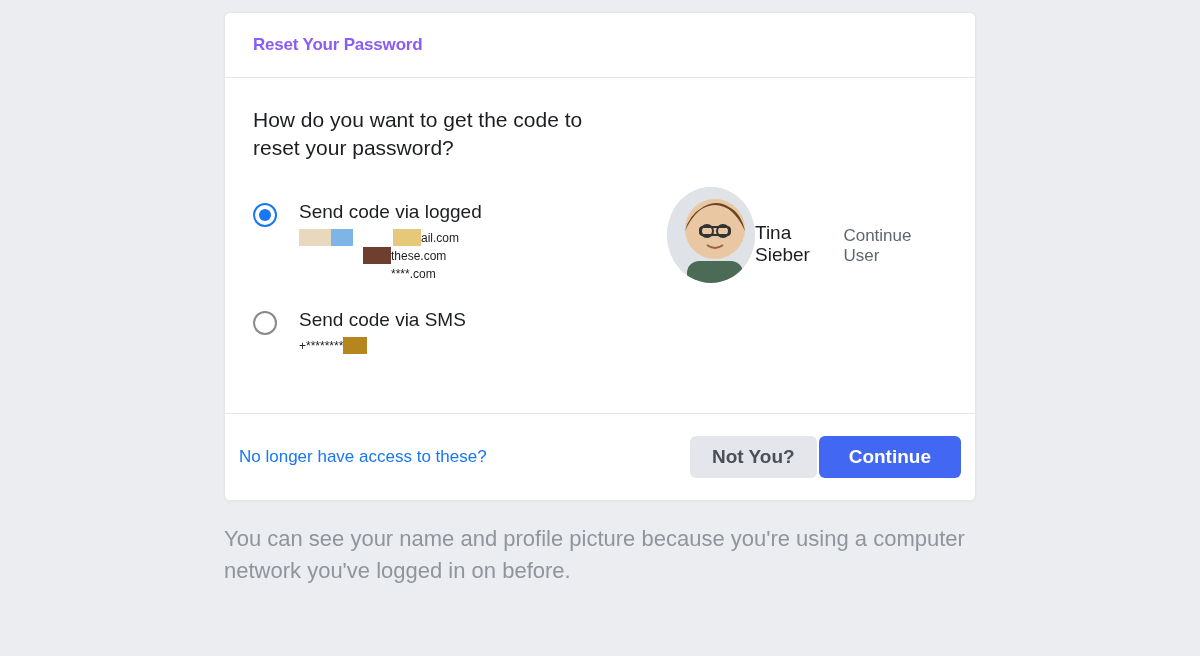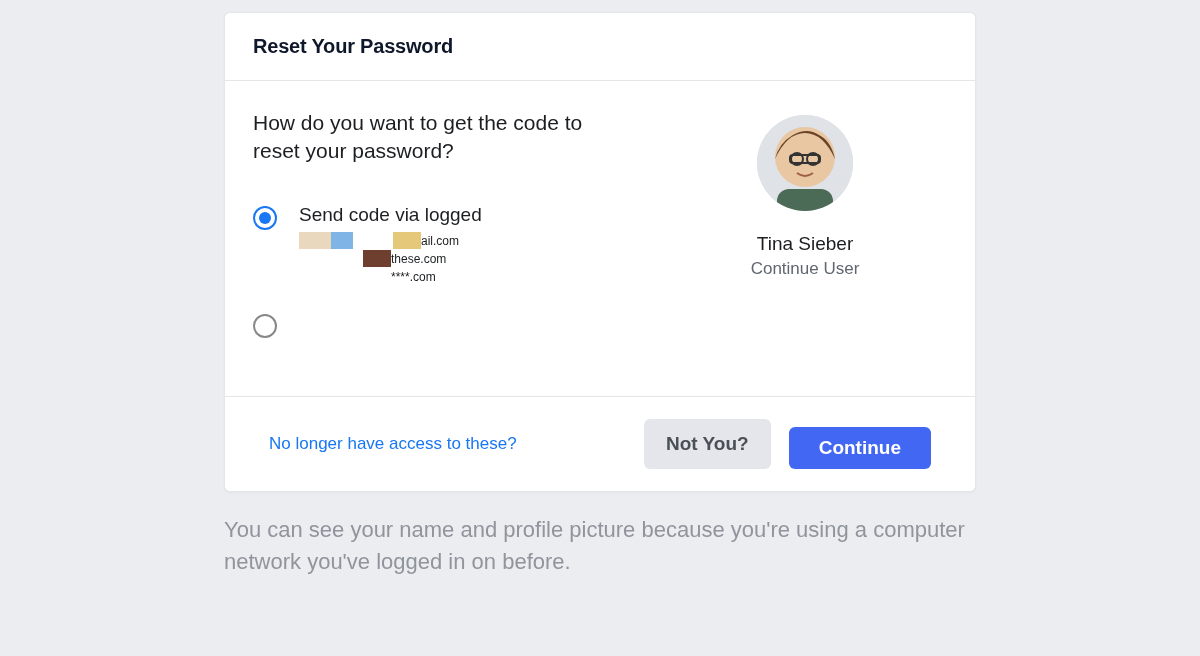--- a/index.html
+++ b/index.html
@@ -16,21 +16,21 @@
       background:#fff;
       border:1px solid #e5e6e8;
       border-radius:6px;
       box-shadow:0 1px 3px rgba(0,0,0,.04);
     }
     .card-header {
       padding:22px 28px 22px 28px;
       border-bottom:1px solid #e5e6e8;
     }
     .card-header h1 {
-      font-size:20px; font-weight:700; color:#0f172a; letter-spacing:-.2px;
+      font-size:17px; font-weight:700; color:#8b5cf6; letter-spacing:-.2px;
     }
     .card-body {
       padding:28px 32px 32px 28px;
       display:flex;
     }
     .left-col { flex:1 1 60%; }
     .prompt {
       font-size:21px; color:#1c1e21; line-height:1.35;
       max-width:380px;
     }
@@ -49,40 +49,40 @@
     .opt-sub .line { display:flex; align-items:center; }
     .redact { display:inline-block; height:17px; vertical-align:middle; margin-right:0; }
     .rA { width:32px; background:#e9d7be; }
     .rB { width:22px; background:#7fb5e6; margin-right:6px; }
     .gap { width:34px; display:inline-block; }
     .rC { width:28px; background:#e6c87a; margin-right:0; }
     .gap2 { width:64px; display:inline-block; }
     .rD { width:28px; background:#6e3e2e; margin-right:0; }
     .gap3 { width:92px; display:inline-block; }
     .rE { width:24px; background:#b4861d; display:inline-block; height:17px; vertical-align:middle; }
-    .right-col { flex:1 1 40%; display:flex; flex-direction:column; align-items:center; padding-top:6px; }
+    .right-col { flex:1 1 40%; display:flex; flex-direction:row; align-items:center; padding-top:6px; }
     .avatar {
       width:96px; height:96px; border-radius:50%; overflow:hidden;
       background:#d9d9d9; margin-bottom:22px;
     }
     .user-name { font-size:19px; color:#1c1e21; margin-bottom:4px; }
     .user-role { font-size:17px; color:#606770; }
     .card-footer {
       border-top:1px solid #e5e6e8;
-      padding:22px 44px;
+      padding:22px 14px;
       display:flex; align-items:center; justify-content:space-between;
     }
     .access-link { color:#1877f2; font-size:17px; text-decoration:none; cursor:pointer; }
-    .btn-row { display:flex; gap:18px; }
+    .btn-row { display:flex; gap:2px; }
     .btn {
       border:none; border-radius:6px; font-size:19px; font-weight:600;
       padding:10px 22px; cursor:pointer;
     }
     .btn.secondary { background:#e4e6eb; color:#4b4f56; }
-    .btn.primary { background:#4267f2; color:#fff; padding:10px 30px;margin-top:8px; }
+    .btn.primary { background:#4267f2; color:#fff; padding:10px 30px; }
     .below-text {
       width:752px; margin-top:22px;
       font-size:22px; color:#90949c; line-height:1.45;
     }
   </style>
 </head>
 <body>
 
 <div class="card">
 
@@ -118,20 +118,29 @@
               <div class="line">
                 <span class="gap3"></span>
                 <span>****.com</span>
               </div>
             </div>
           </div>
         </div>
 
         <div class="option">
           <div class="radio unselected"></div>
+          <div class="opt-content">
+            <div class="opt-label">Send code via SMS</div>
+            <div class="opt-sub">
+              <div class="line">
+                <span>+********</span>
+                <span class="rE"></span>
+              </div>
+            </div>
+          </div>
         </div>
 
       </div>
     </div>
 
     <div class="right-col">
       <div class="avatar">
         <svg viewBox="0 0 96 96" width="96" height="96">
           <rect width="96" height="96" fill="#dfe3e8"></rect>
           <circle cx="48" cy="42" r="30" fill="#e9c7a3"></circle>

